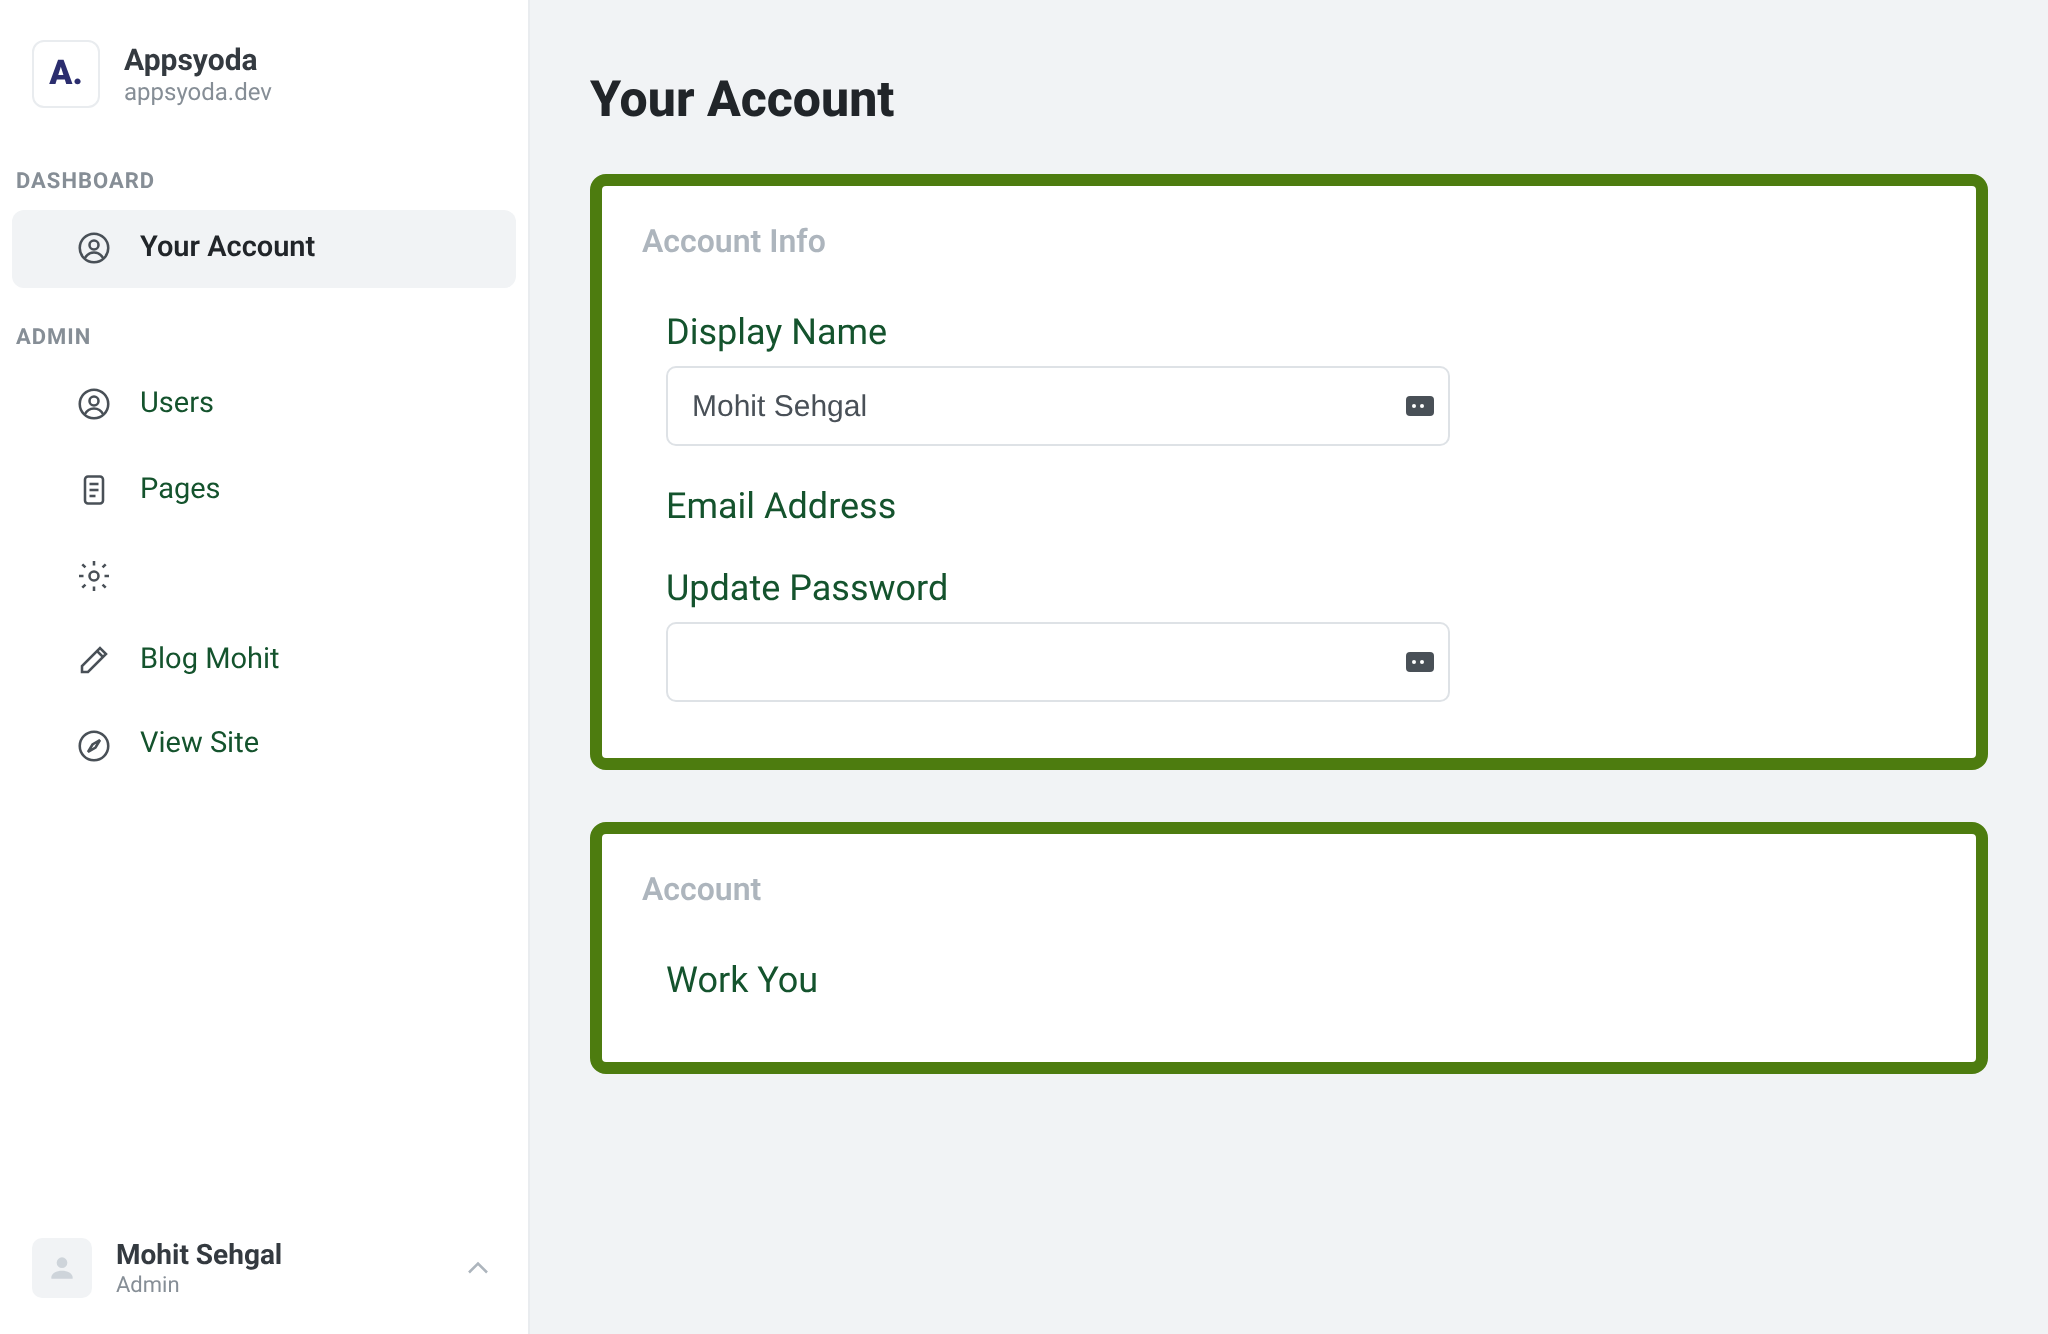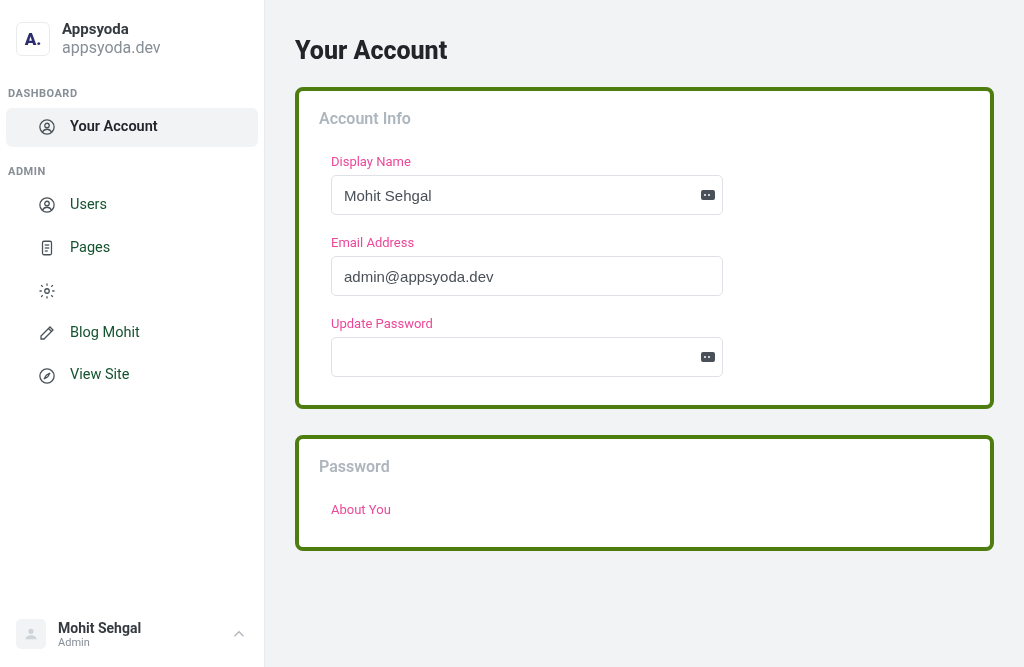--- a/index.html
+++ b/index.html
@@ -41,21 +41,21 @@
       font-weight: 900;
       font-size: 17px;
       color: #2b2d6e;
     }
     .brand-title {
       font-weight: 700;
       font-size: 15px;
       color: #343a40;
     }
     .brand-sub {
-      font-size: 16px;
+      font-size: 12px;
       color: #868e96;
     }
     .section-label {
       font-size: 11px;
       font-weight: 700;
       letter-spacing: 0.5px;
       color: #868e96;
       padding: 16px 16px 6px 8px;
     }
     .nav-item {
@@ -133,39 +133,39 @@
       overflow-y: auto;
     }
     .page-title {
       font-size: 25px;
       font-weight: 800;
       color: #212529;
       margin-bottom: 22px;
     }
     .card {
       background: #fff;
-      border: 4px solid #4d7c0f;
+      border: 6px solid #4d7c0f;
       border-radius: 8px;
       margin-bottom: 26px;
     }
     .card-header {
       padding: 18px 20px 4px 20px;
       font-size: 16px;
       font-weight: 600;
       color: #adb5bd;
     }
     .card-body {
       padding: 22px 32px 28px 32px;
     }
     .field {
       margin-bottom: 20px;
     }
     .field-label {
-      font-size: 13px;
-      color: #ec4899;
+      font-size: 18px;
+      color: #14532d;
       margin-bottom: 2px;
       display: block;
     }
     .field-hint {
       font-size: 12.5px;
       color: #adb5bd;
       margin-bottom: 6px;
       display: block;
     }
     .text-input {
@@ -315,37 +315,36 @@
       <div class="field">
         <label class="field-label">Display Name</label>
         <div class="input-wrap">
           <input type="text" class="text-input" value="Mohit Sehgal" style="">
           <span class="input-badge"></span>
         </div>
       </div>
 
       <div class="field">
         <label class="field-label">Email Address</label>
-        <input type="text" class="text-input" value="admin@appsyoda.dev" style="">
       </div>
 
 
       <div class="field" style="margin-bottom:0">
         <label class="field-label">Update Password</label>
         <div class="input-wrap">
           <input type="password" class="text-input" value="" style="">
           <span class="input-badge"></span>
         </div>
       </div>
 
     </div>
   </section>
 
   <section class="card">
-    <div class="card-header">Password</div>
+    <div class="card-header">Account</div>
     <div class="card-body">
       <div class="field" style="margin-bottom:0">
-        <label class="field-label">About You</label>
+        <label class="field-label">Work You</label>
       </div>
     </div>
   </section>
 
 </main>
 
 </body></html>

